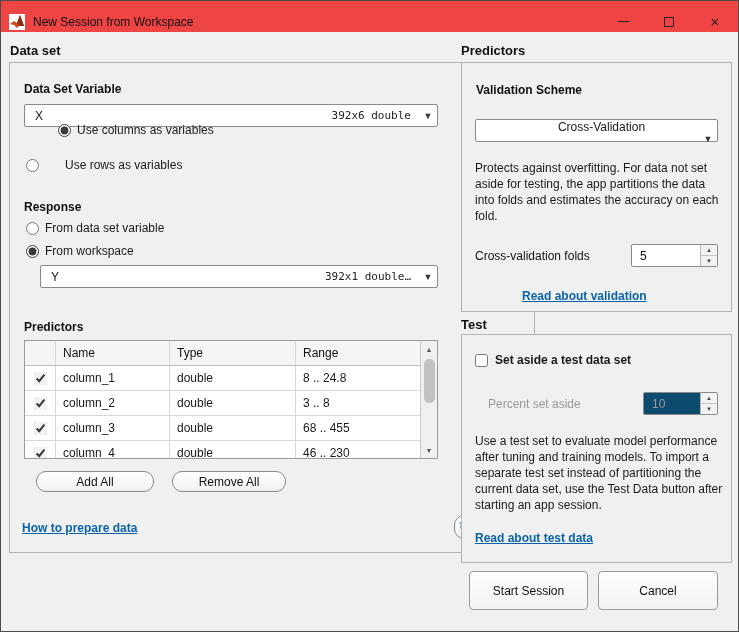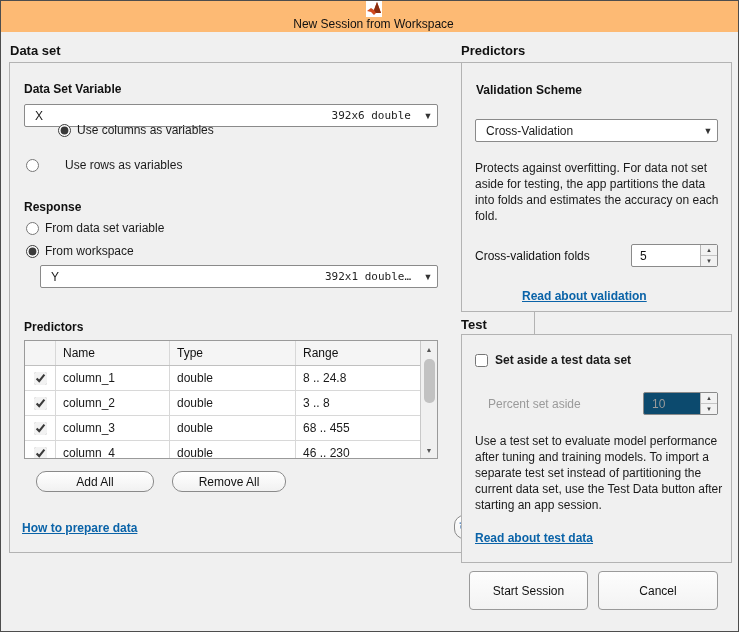--- a/index.html
+++ b/index.html
@@ -3,22 +3,22 @@
 <meta charset="utf-8">
 <style>
   * { margin:0; padding:0; box-sizing:border-box; }
   html,body { width:739px; height:632px; }
   body { font-family:"Liberation Sans", sans-serif; font-size:12px; color:#1a1a1a; }
 
   .window { position:relative; width:739px; height:632px; background:#f0f0f0;
             border:1px solid #4d4d4d; overflow:hidden; }
 
   
-  .titlebar { position:absolute; top:0; left:0; right:0; height:41px; background:#fdba74;
-              display:flex; align-items:center;flex-direction:column; }
+  .titlebar { position:absolute; top:0; left:0; right:0; height:41px; background:#ef4444;
+              display:flex; align-items:center; }
   .app-icon { width:16px; height:16px; margin-left:8px; display:inline-block; }
   .title { margin-left:8px; font-size:12px; color:#111; }
   .win-controls { margin-left:auto; display:flex; height:100%; }
   .win-btn { width:46px; height:100%; display:flex; align-items:center; justify-content:center;
              cursor:default; color:#222; }
   .min-glyph { width:11px; height:1px; background:#222; display:block; }
   .max-glyph { width:10px; height:10px; border:1px solid #222; display:block; }
   .close-glyph { font-size:15px; line-height:1; }
 
   .body { position:absolute; top:31px; left:0; right:0; bottom:0; background:#f0f0f0; }
@@ -221,21 +221,21 @@
         <span class="refresh-icon">↻</span>
         <span>Refresh</span>
       </div>
     </div>
 
     <div class="section-title" style="left:460px; top:11px;">Predictors</div>
 
     <div class="panel" style="left:460px; top:30px; width:271px; height:250px;">
       <div class="lbl-bold" style="left:14px; top:20px;">Validation Scheme</div>
 
-      <div class="combo" style="left:13px; top:56px; width:243px;">
+      <div class="combo" style="left:13px; top:56px; width:243px;flex-direction:column;">
         <span class="val">Cross-Validation</span>
         <span class="arrow" style="margin-left:auto;">▼</span>
       </div>
 
       <div class="desc" style="left:13px; top:97px; width:247px;">Protects against overfitting. For data not set aside for testing, the app partitions the data into folds and estimates the accuracy on each fold.</div>
 
       <div class="lbl" style="left:13px; top:186px;">Cross-validation folds</div>
       <div class="spinner" style="right:13px; top:181px; width:87px;">
         <input type="text" value="5" style="">
         <span class="arrows">

